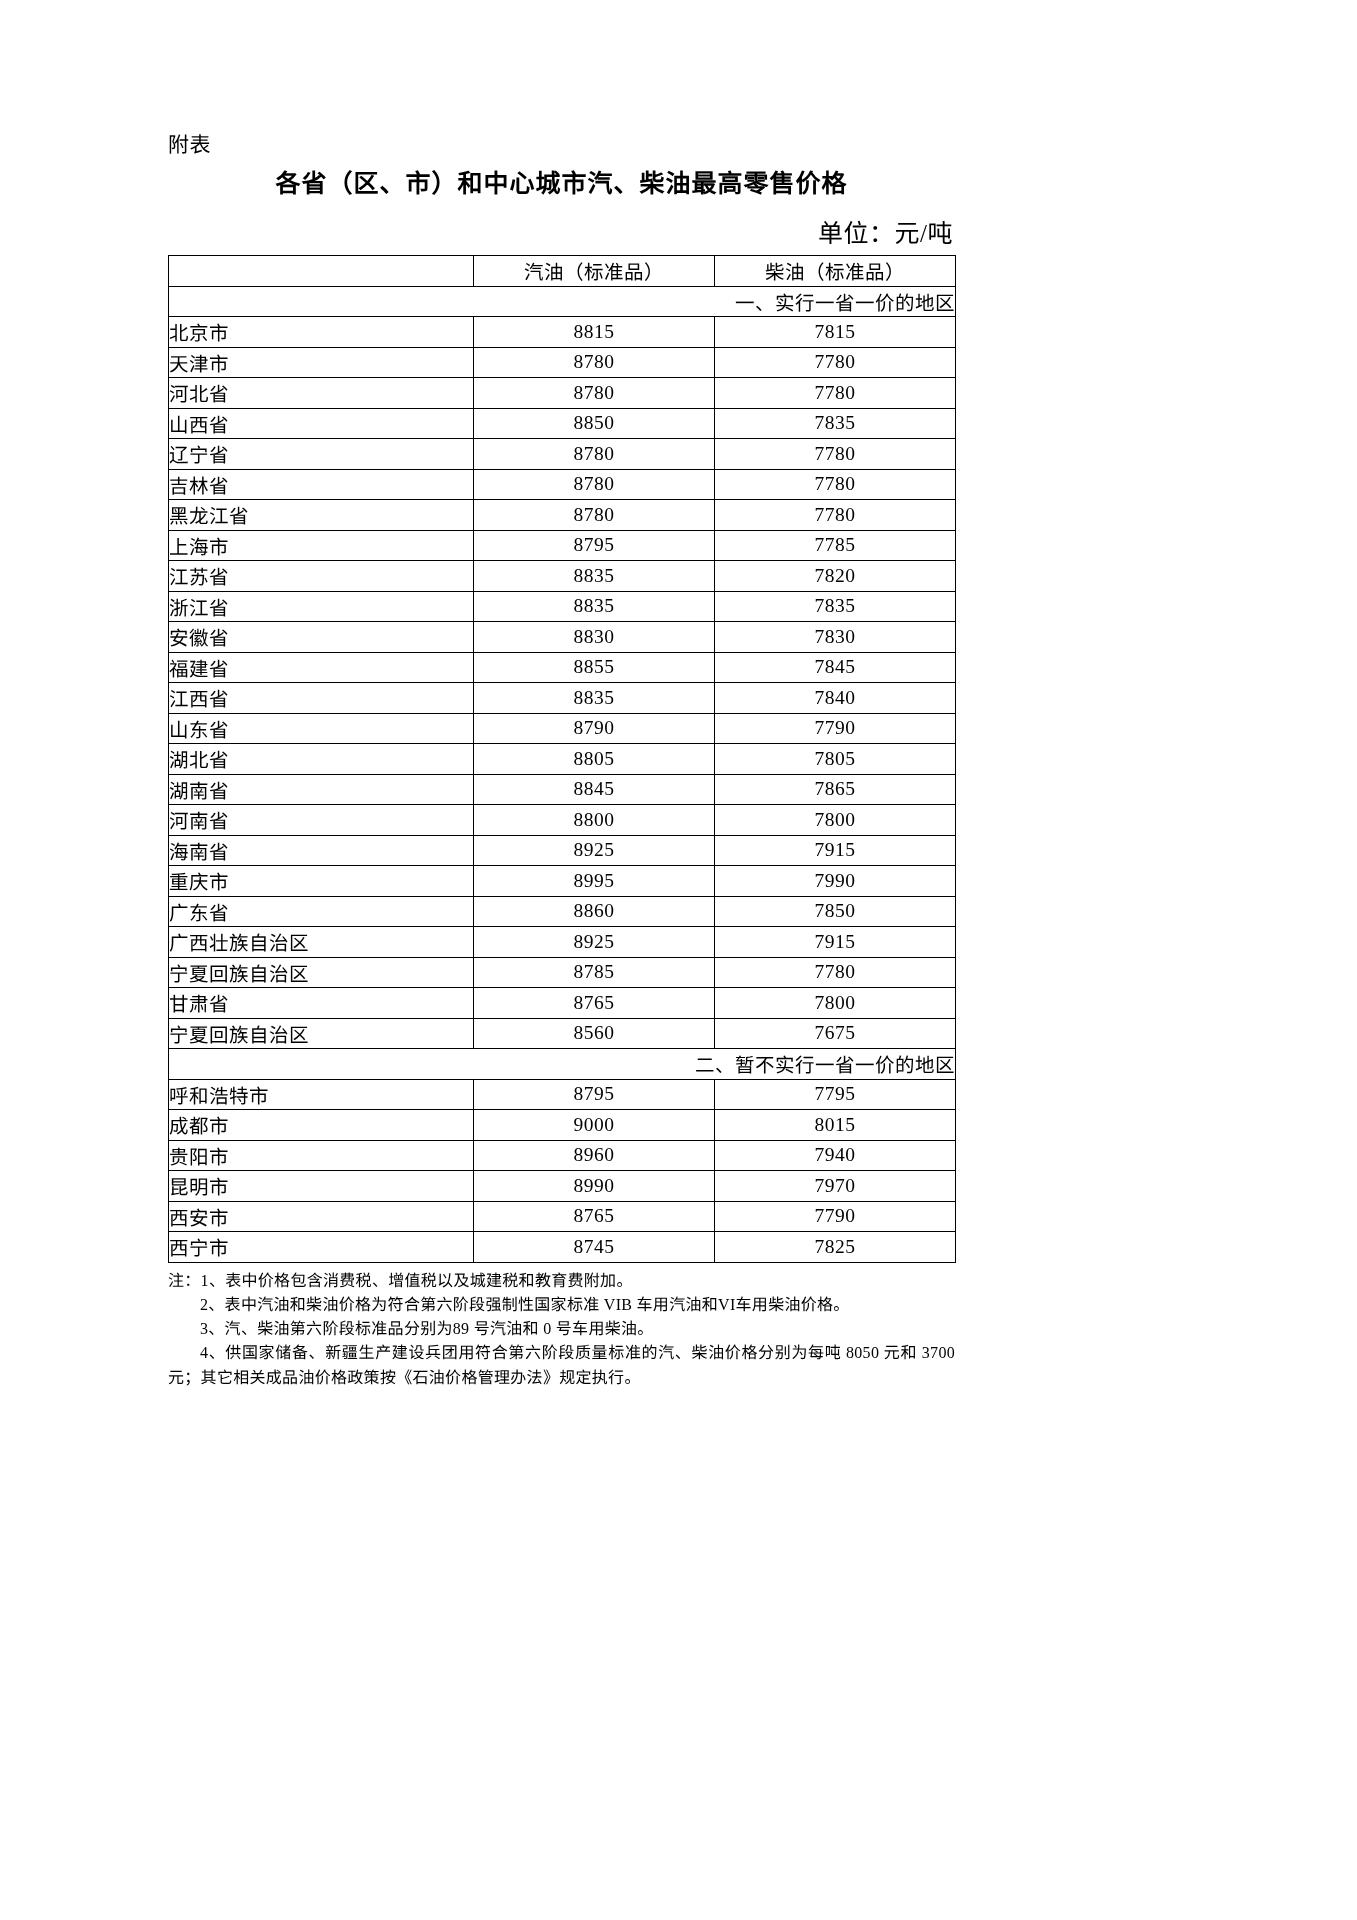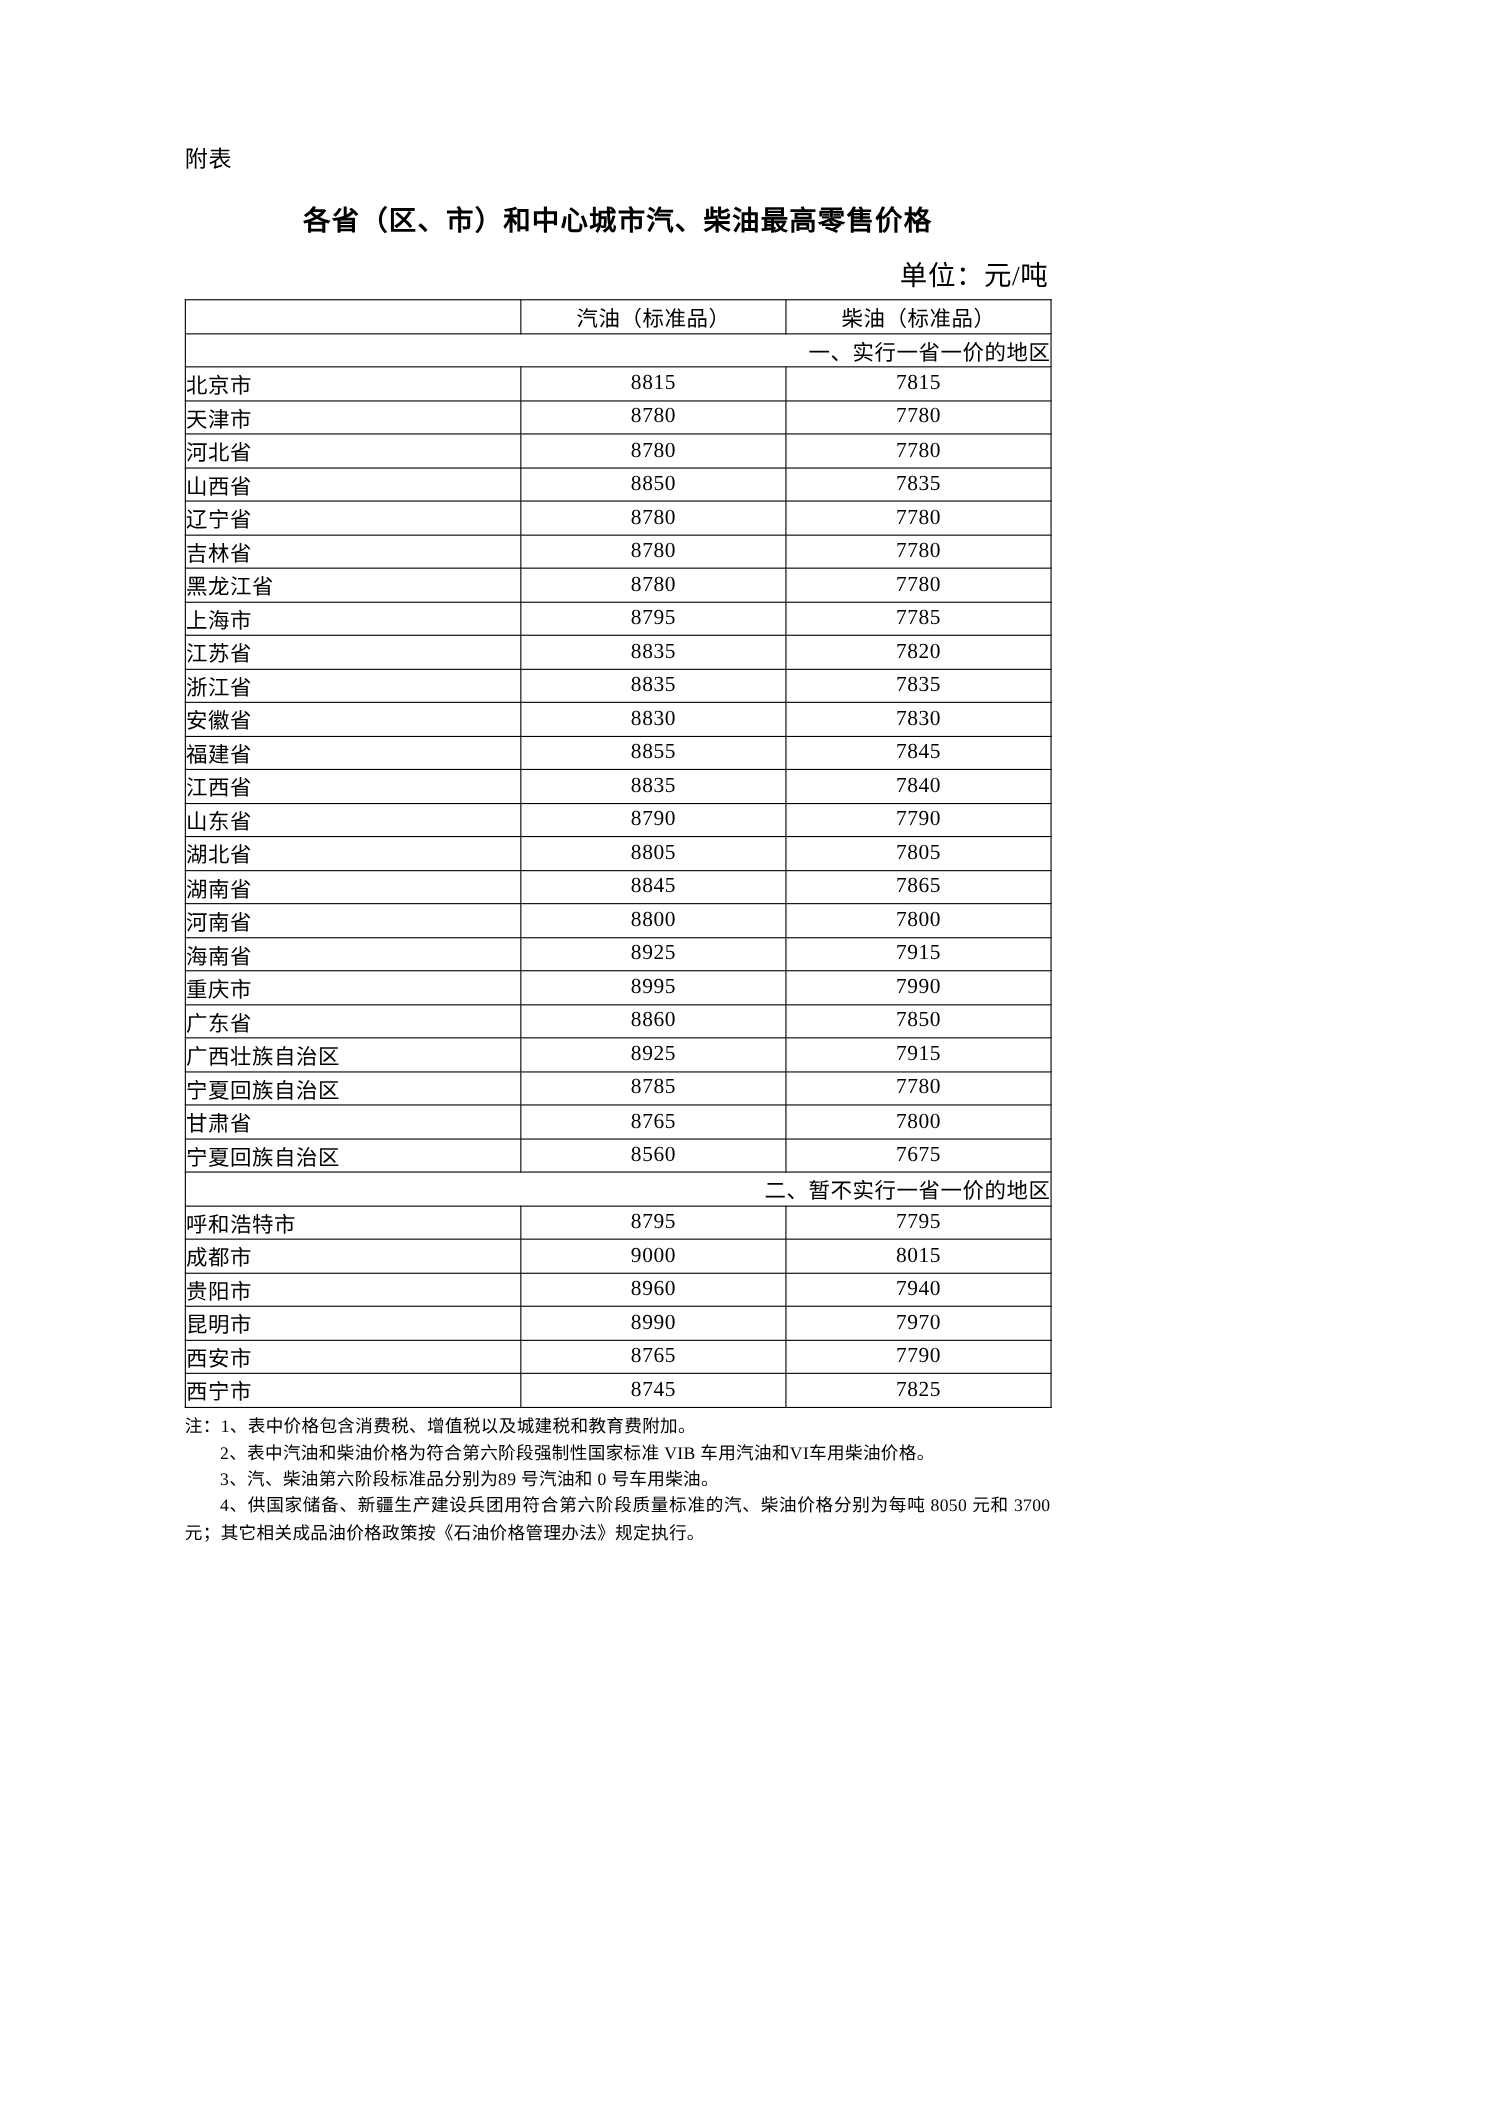--- a/index.html
+++ b/index.html
@@ -36,21 +36,21 @@
     font-size: 21px;
     line-height: 1;
     padding-top: 135px;
     letter-spacing: 0.5px;
   }
   .doc-title {
     text-align: center;
     font-size: 25px;
     font-weight: bold;
     letter-spacing: 1px;
-    margin-top: 24px;
+    margin-top: 7px;
     white-space: nowrap;
   }
   .unit-line {
     text-align: right;
     font-size: 25px;
     margin-top: 14px;
     padding-right: 2px;
     letter-spacing: 0.5px;
   }
 

